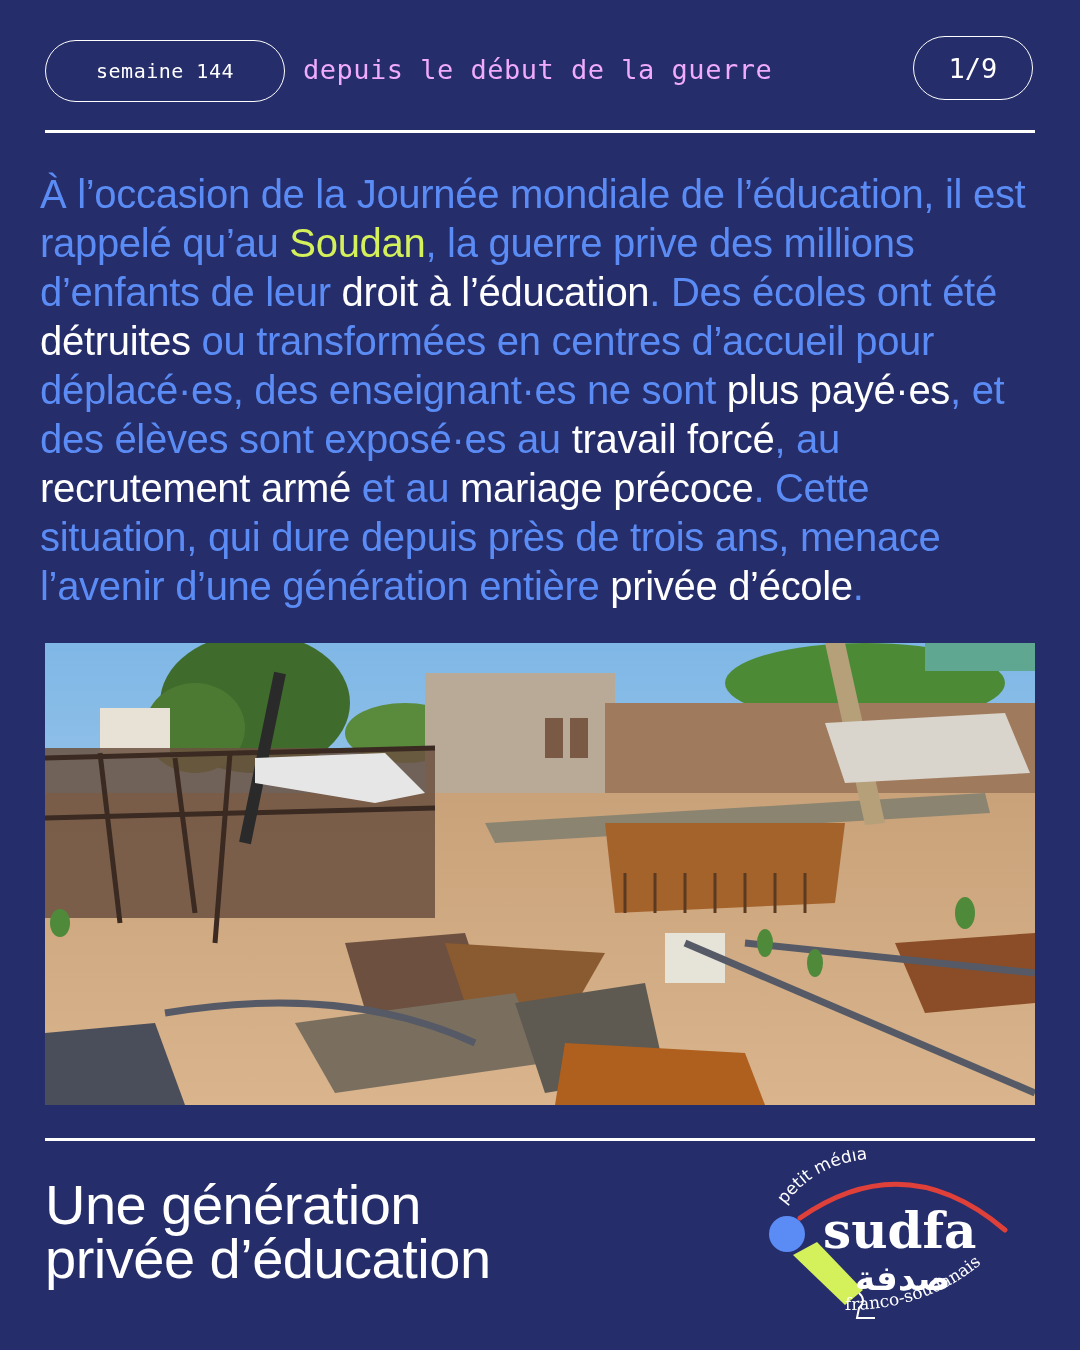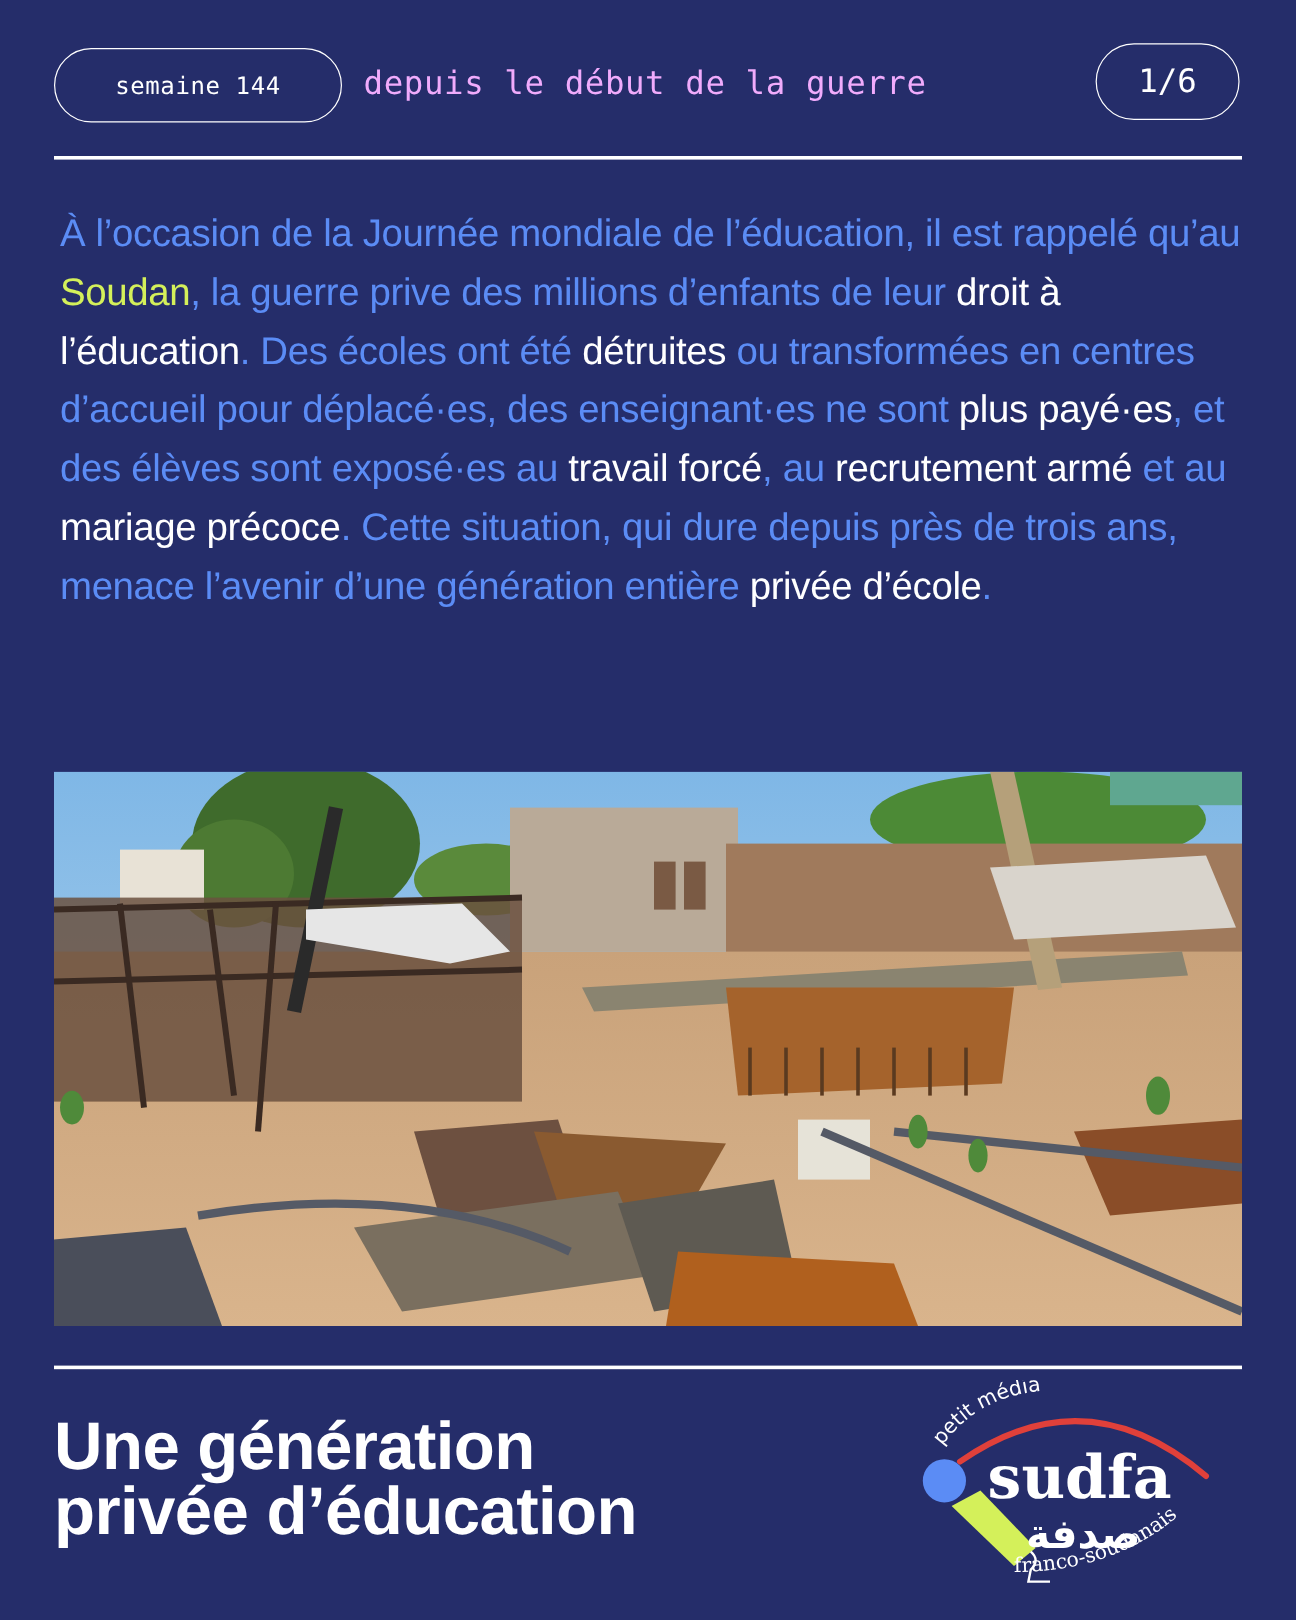--- a/index.html
+++ b/index.html
@@ -34,57 +34,57 @@
   }
   .rule {
     position: absolute; left: 45px; width: 990px; height: 3px;
     background: #ffffff;
   }
   .rule.top { top: 130px; }
   .rule.bottom { top: 1138px; }
 
   
   .body-text {
-    position: absolute; left: 50px; top: 170px; width: 990px;
-    font-size: 32px; line-height: 49px;
+    position: absolute; left: 40px; top: 170px; width: 990px;
+    font-size: 40px; line-height: 49px;
     color: #5b8cf5;
     letter-spacing: -0.3px;
   }
   .body-text .hl-white { color: #ffffff; }
   .body-text .hl-lime { color: #d4f05a; }
 
   
   .photo {
     position: absolute; left: 45px; top: 643px;
     width: 990px; height: 462px; overflow: hidden;
   }
   .photo svg { display: block; }
 
   
   .title {
     position: absolute; left: 45px; top: 1178px;
-    font-size: 56px; line-height: 54px; font-weight: bold;
+    font-size: 56px; line-height: 54px; font-weight: normal;
     color: #fff; letter-spacing: -0.5px;
   }
 
   
   .logo {
     position: absolute; left: 755px; top: 1150px;
     width: 270px; height: 190px;
   }
 </style>
 </head>
 <body>
 
 <div class="week-pill mono">
   <span>semaine 144</span>
 </div>
 <div class="header-text mono">depuis le début de la guerre</div>
 <div class="page-pill mono">
-  <span>1/6</span>
+  <span>1/9</span>
 </div>
 <div class="rule top"></div>
 
 <p class="body-text" id="body-text" style="margin:0;"><span>À l’occasion de la Journée mondiale de l’éducation, il est rappelé qu’au </span><span class="hl-lime">Soudan</span><span>, la guerre prive des millions d’enfants de leur </span><span class="hl-white">droit à l’éducation</span><span>. Des écoles ont été </span><span class="hl-white">détruites</span><span> ou transformées en centres d’accueil pour déplacé·es, des enseignant·es ne sont </span><span class="hl-white">plus payé·es</span><span>, et des élèves sont exposé·es au </span><span class="hl-white">travail forcé</span><span>, au </span><span class="hl-white">recrutement armé</span><span> et au </span><span class="hl-white">mariage précoce</span><span>. Cette situation, qui dure depuis près de trois ans, menace l’avenir d’une génération entière </span><span class="hl-white">privée d’école</span><span>.</span></p>
 
 <div class="photo">
   <svg width="990" height="462" viewBox="0 0 990 462" xmlns="http://www.w3.org/2000/svg">
     <defs>
       <linearGradient id="sky" x1="0" y1="0" x2="0" y2="1">
         <stop offset="0" stop-color="#7fb7e6"></stop>

